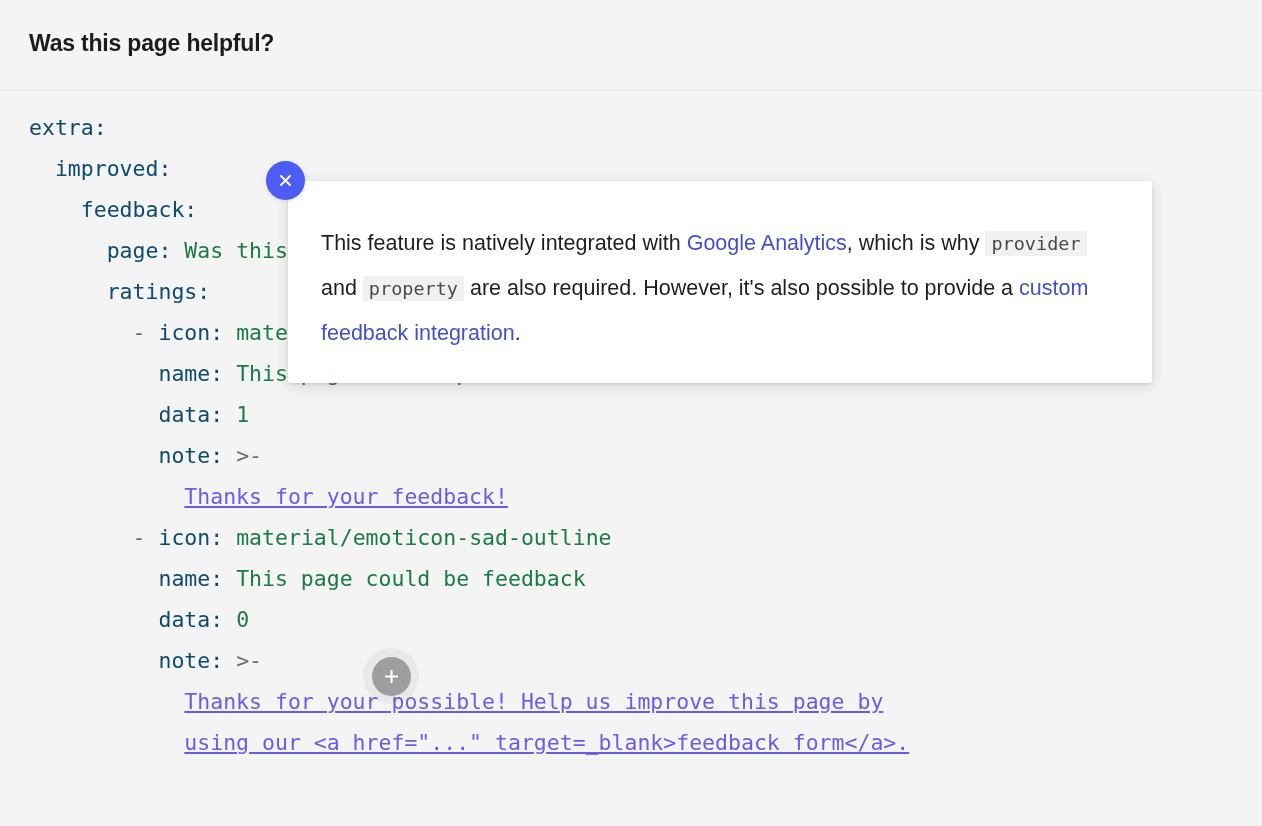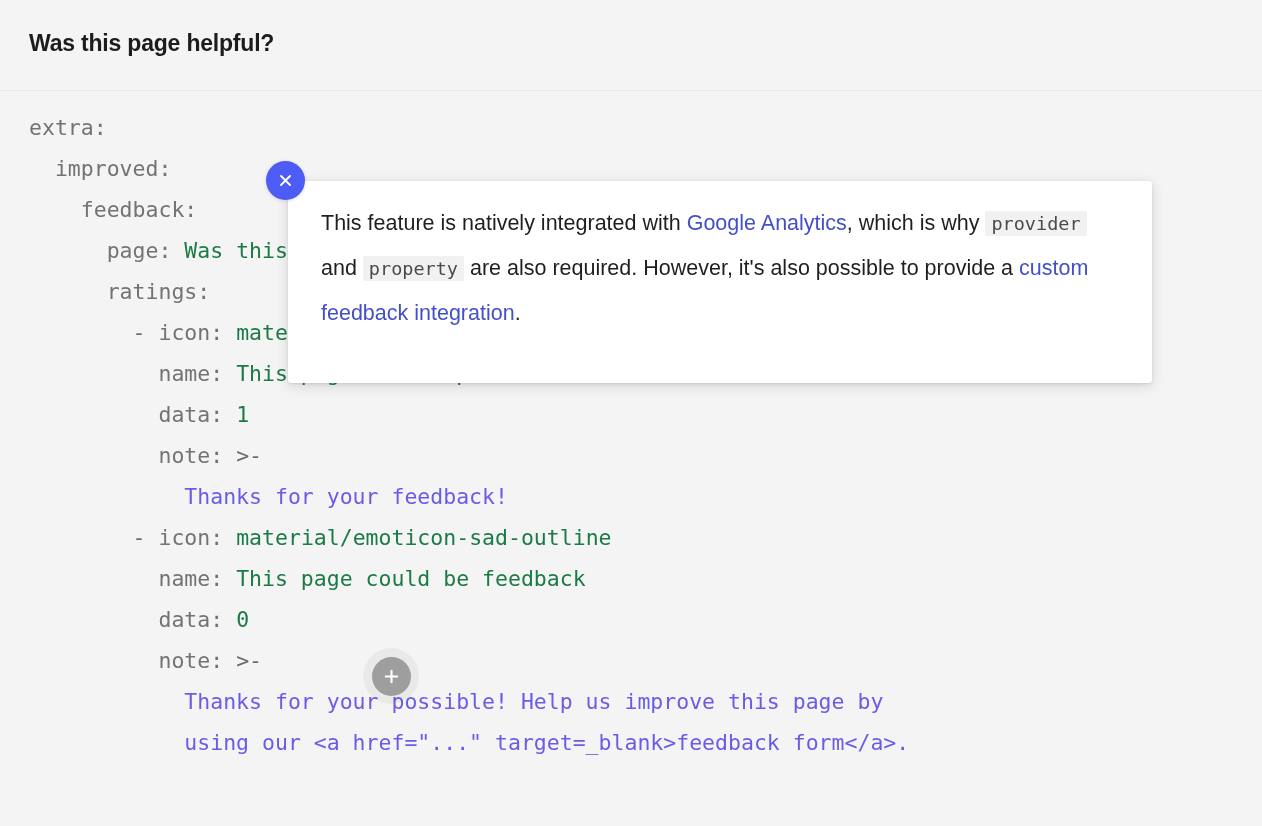--- a/index.html
+++ b/index.html
@@ -41,39 +41,39 @@
   pre.code {
     margin: 0;
     font-family: "DejaVu Sans Mono", "Liberation Mono", monospace;
     font-size: 21.5px;
     line-height: 41px;
     color: #444;
     white-space: pre;
     padding-left: 29px;
     letter-spacing: 0px;
   }
-  .k   { color: #737373; }   
+  .k   { color: #0c4a6e; }   
   .d   { color: #6b6b6b; }   
   .s   { color: #1b7a45; }   
   .n   { color: #1b7a45; }   
-  .blk { color: #6b5ce7; }   
+  .blk { color: #6b5ce7; text-decoration: underline; }   
   .ind { color: transparent; }
 
   
   #tooltip {
     position: absolute;
     left: 288px;
     top: 181px;
     width: 864px;
     height: 202px;
     box-sizing: border-box;
     background: #ffffff;
     border-radius: 3px;
     box-shadow: 0 3px 14px rgba(0,0,0,0.13), 0 1px 3px rgba(0,0,0,0.10);
-    padding: 20px 40px 0 33px;
+    padding: 40px 40px 0 33px;
     z-index: 20;
   }
   #tooltip-text {
     font-family: "Liberation Sans", sans-serif;
     font-size: 21.5px;
     line-height: 44px;
     color: #1f1f1f;
   }
   #tooltip-text a {
     color: #4350c8;

